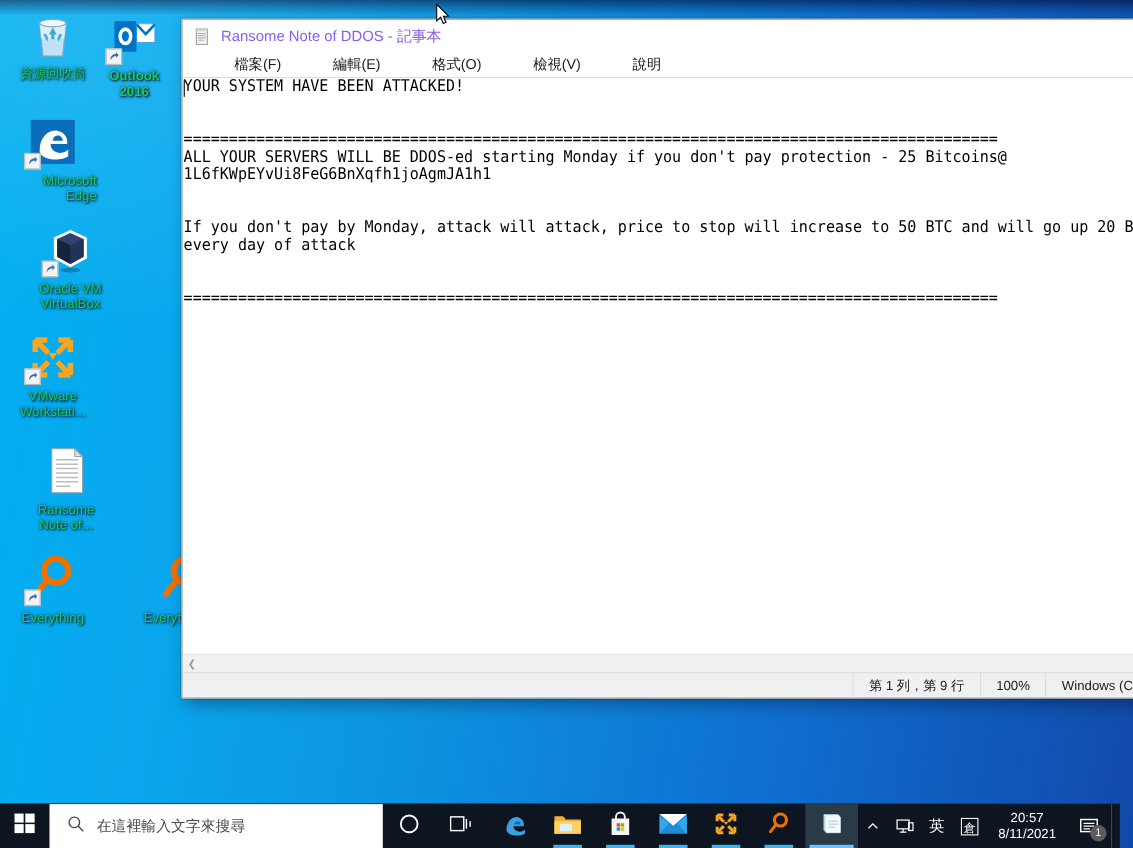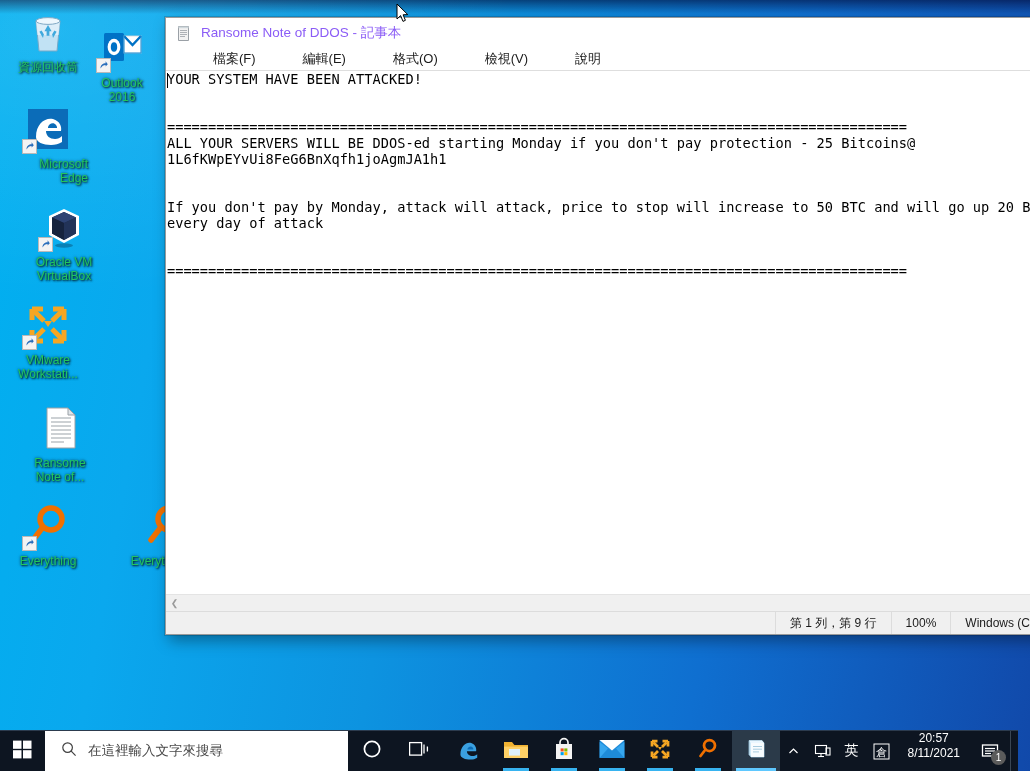--- a/index.html
+++ b/index.html
@@ -158,21 +158,21 @@
     margin-left: auto;
     display: flex; align-items: stretch;
     color: #fff;
   }
   .tray-item {
     display: flex; align-items: center; justify-content: center;
     padding: 0 7px;
     font-size: 14px; color: #fff;
   }
   #tray-clock {
-    display: flex; flex-direction: column; align-items: center; 
+    display: flex; flex-direction: column; align-items: center; justify-content: center;
     padding: 0 11px;
     color: #fff; font-size: 12px; line-height: 15px;
   }
   #notif {
     display: flex; align-items: center; justify-content: center;
     padding: 0 10px; position: relative;
   }
   #notif-badge {
     position: absolute; right: 4px; bottom: 6px;
     min-width: 15px; height: 15px; border-radius: 50%;
@@ -198,21 +198,21 @@
       <svg width="48" height="48" viewBox="0 0 48 48">
         <path d="M12,13 L36,13 L33,43 L15,43 Z" fill="#cfe6f5" stroke="#7fa8c4" stroke-width="1" opacity="0.92"></path>
         <path d="M12,13 L36,13 L34.6,27 L13.4,27 Z" fill="#e3f1fa" opacity="0.8"></path>
         <ellipse cx="24" cy="13" rx="12" ry="3.4" fill="#eef7fd" stroke="#7fa8c4" stroke-width="1"></ellipse>
         <path d="M24,17 l3.6,6.3 h-2.2 v4.4 h-2.8 v-4.4 h-2.2 Z" fill="#3fa9dd"></path>
         <path d="M19,30 l-3.6,-6.3 2.2,-1.2 2.2,3.8 z" fill="#3fa9dd"></path>
         <path d="M29,30 l3.6,-6.3 -2.2,-1.2 -2.2,3.8 z" fill="#3fa9dd"></path>
       </svg></div>
       <span class="icon-label">資源回收筒</span>
     </div>
-    <div class="icon-cell" style="left: 82px; top: 24px;">
+    <div class="icon-cell" style="left: 82px; top: 10px; font-weight: bold;">
       <div class="icon-art">
       <svg width="48" height="48" viewBox="0 0 48 48">
         <rect x="6" y="9" width="20" height="28" rx="1.5" fill="#0072c6"></rect>
         <ellipse cx="16" cy="23" rx="6.4" ry="8.2" fill="#ffffff"></ellipse>
         <ellipse cx="16" cy="23" rx="3.2" ry="4.8" fill="#0072c6"></ellipse>
         <rect x="26" y="12" width="17" height="17" fill="#ffffff" stroke="#d8d8d8" stroke-width="0.8"></rect>
         <path d="M26,12 L34.5,21 L43,12" fill="none" stroke="#0072c6" stroke-width="2.4"></path>
         <path d="M26,12 L26,29 L43,29 L43,12" fill="none" stroke="#1e90d8" stroke-width="1"></path>
       </svg><span class="shortcut-badge">
           <svg width="11" height="11" viewBox="0 0 11 11">

